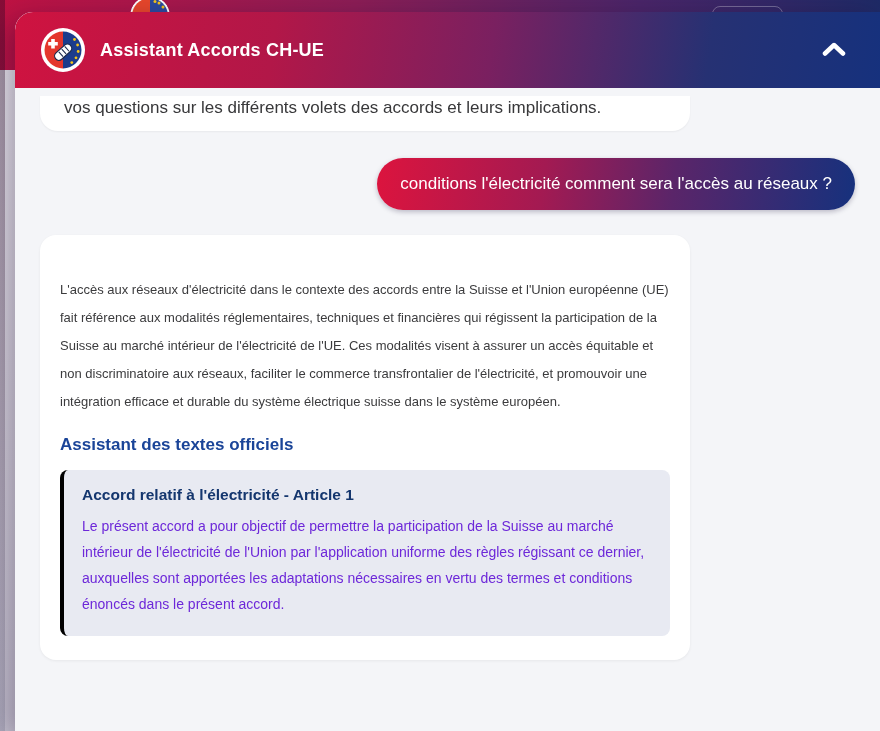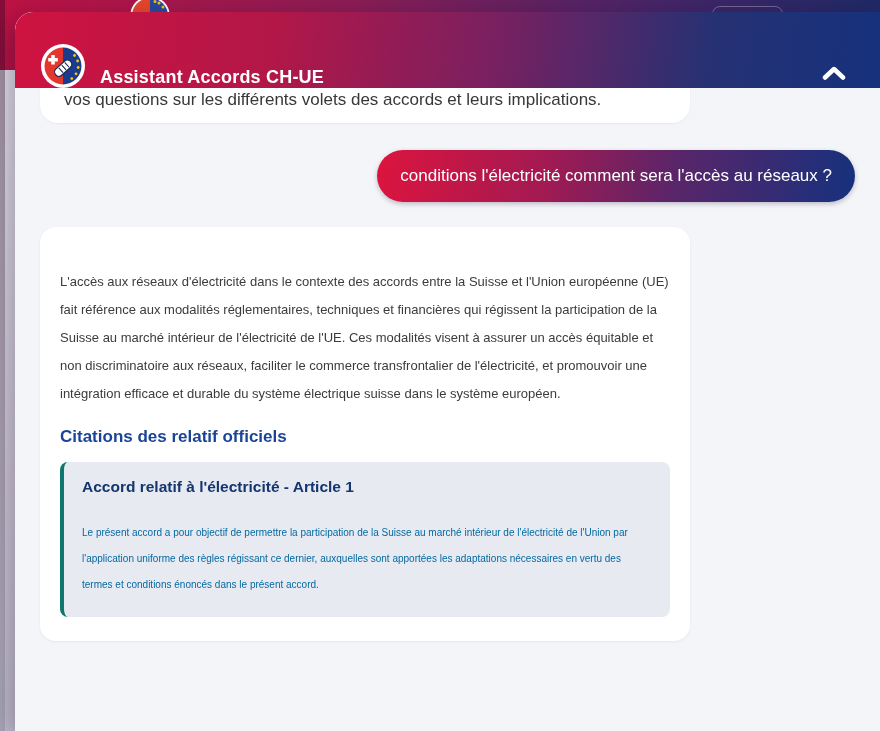--- a/index.html
+++ b/index.html
@@ -33,34 +33,34 @@
   }
 
   
   .widget {
     position:absolute; left:15px; top:12px; right:0; bottom:0;
     border-radius:18px 0 0 0; overflow:hidden;
     background:#f4f5f8; box-shadow:-8px 8px 28px rgba(25,10,45,.35);
     display:flex; flex-direction:column;
   }
   .widget-header {
-    flex:0 0 76px; display:flex; align-items:flex-end;
+    flex:0 0 76px; display:flex; align-items:center;
     padding:0 26px 0 26px; border-radius:18px 0 0 0;
     background:linear-gradient(98deg,#cf1340 0%,#b21748 30%,#7a2060 55%,#263173 80%,#16317d 100%);
   }
   .logo-badge { width:44px; height:44px; flex:0 0 44px; }
   .widget-title {
     margin-left:15px; color:#ffffff; font-size:18px; font-weight:700; letter-spacing:.2px;
   }
   .collapse-btn {
     margin-left:auto; margin-right:4px; background:none; border:none; cursor:pointer;
     display:flex; align-items:center; justify-content:center; padding:4px;
   }
 
-  .chat { flex:1; padding:0 25px; overflow:hidden; }
+  .chat { flex:1; padding:8px 25px; overflow:hidden; }
 
   .bubble-assistant-partial {
     width:650px; background:#ffffff; border-radius:0 0 18px 18px;
     padding:2px 24px 13px; font-size:17px; line-height:20px; color:#38383a;
     box-shadow:0 1px 2px rgba(0,0,0,.05);
   }
   .row-user { display:flex; justify-content:flex-end; margin-top:27px; }
   .bubble-user {
     max-width:560px; color:#ffffff; font-size:17px; line-height:20px;
     padding:16px 23px; border-radius:27px;
@@ -71,25 +71,25 @@
   .answer-card {
     margin-top:25px; width:650px; background:#ffffff; border-radius:16px;
     padding:28px 20px 24px; box-shadow:0 1px 3px rgba(0,0,0,.06);
   }
   .section-heading { font-size:17px; font-weight:700; color:#1a4498; }
   .definition-text {
     margin-top:13px; font-size:13px; line-height:28px; color:#3b3b3d;
   }
   .citations-heading { margin-top:19px; }
   .citation-block {
-    margin-top:15px; background:#e8eaf2; border-left:4px solid #0f766e;
+    margin-top:15px; background:#e8eaf2; border-left:4px solid #000000;
     border-radius:8px; padding:16px 18px 19px;
   }
   .citation-title { font-size:15.5px; font-weight:700; color:#14366e; }
-  .citation-text { margin-top:24px; font-size:10px; line-height:26px; color:#0369a1; }
+  .citation-text { margin-top:9px; font-size:14px; line-height:26px; color:#6d28d9; }
 </style>
 </head>
 <body>
 
 <div class="stage">
 
   <div class="backdrop-banner">
     <div class="backdrop-logo">
       <svg width="40" height="40" viewBox="0 0 40 40">
         <circle cx="20" cy="20" r="20" fill="#ffffff"></circle>
@@ -143,21 +143,21 @@
       </div>
 
       <div class="row-user">
         <div class="bubble-user">
           <span>conditions l'électricité comment sera l'accès au réseaux ?</span>
         </div>
       </div>
 
       <div class="answer-card">
         <p class="definition-text">L'accès aux réseaux d'électricité dans le contexte des accords entre la Suisse et l'Union européenne (UE) fait référence aux modalités réglementaires, techniques et financières qui régissent la participation de la Suisse au marché intérieur de l'électricité de l'UE. Ces modalités visent à assurer un accès équitable et non discriminatoire aux réseaux, faciliter le commerce transfrontalier de l'électricité, et promouvoir une intégration efficace et durable du système électrique suisse dans le système européen.</p>
-        <h3 class="section-heading citations-heading">Citations des relatif officiels</h3>
+        <h3 class="section-heading citations-heading">Assistant des textes officiels</h3>
         <div class="citation-block">
           <div class="citation-title">Accord relatif à l'électricité - Article 1</div>
           <p class="citation-text">Le présent accord a pour objectif de permettre la participation de la Suisse au marché intérieur de l'électricité de l'Union par l'application uniforme des règles régissant ce dernier, auxquelles sont apportées les adaptations nécessaires en vertu des termes et conditions énoncés dans le présent accord.</p>
         </div>
       </div>
 
     </div>
   </div>
 
   <div class="edge-shade"></div>

